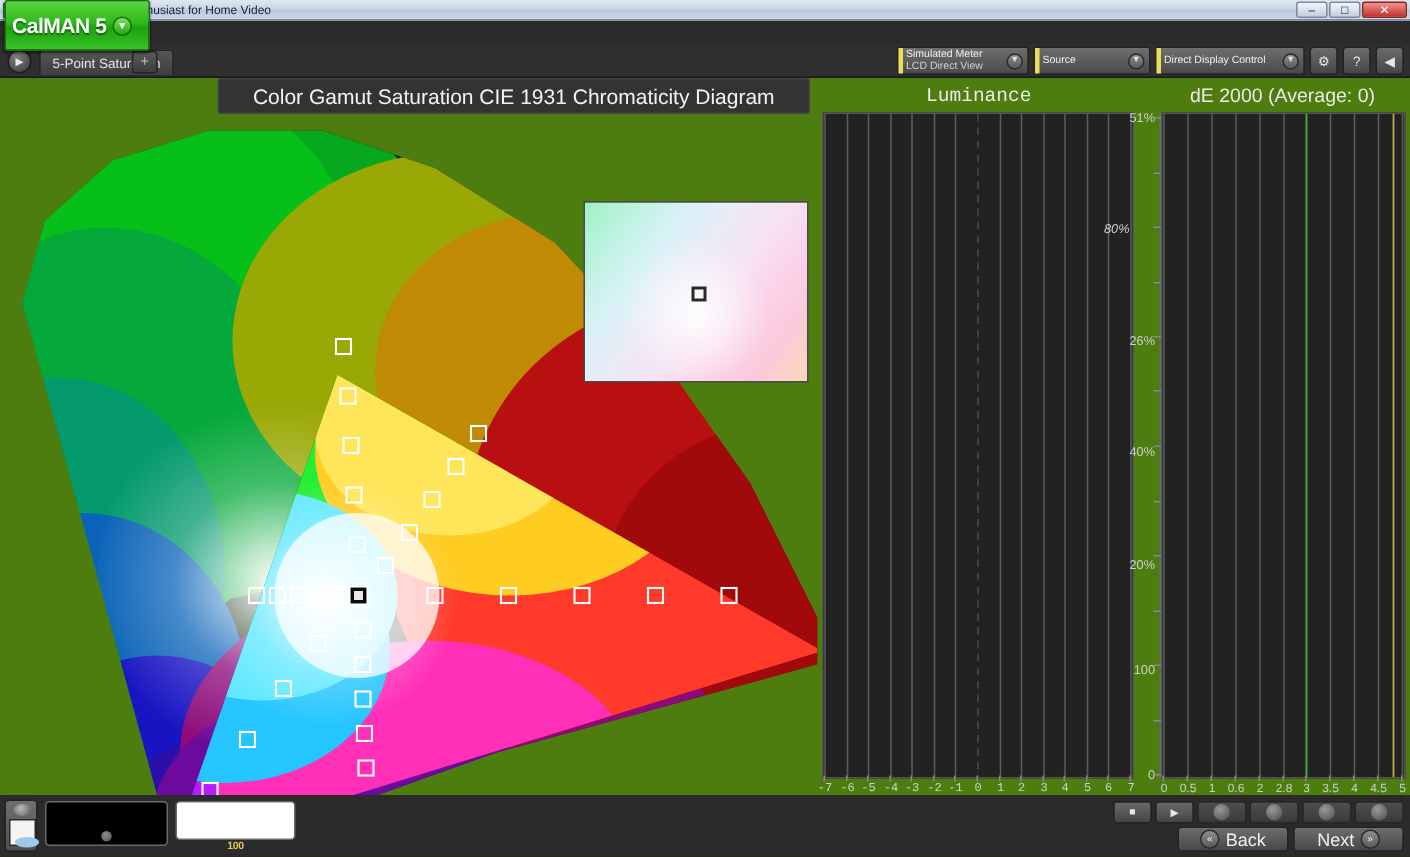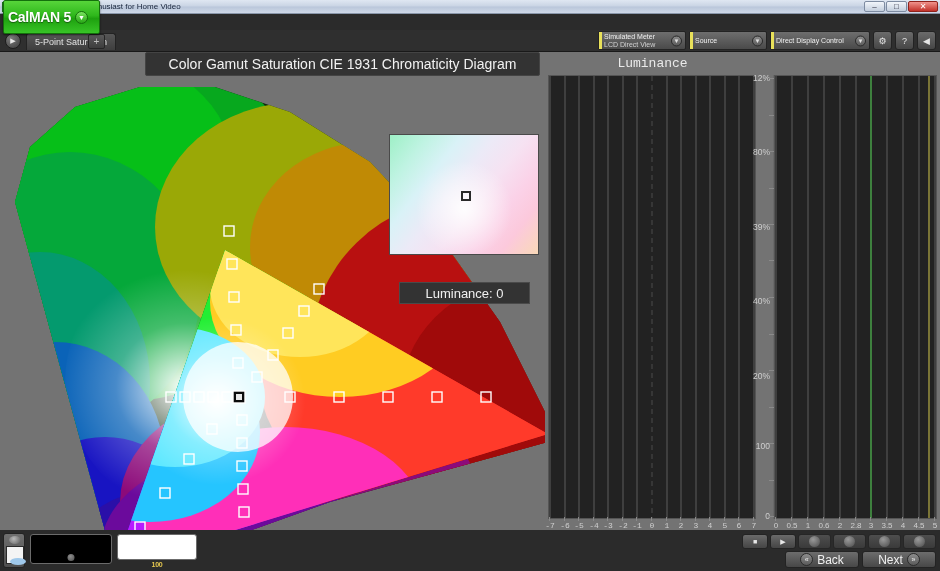--- a/index.html
+++ b/index.html
@@ -117,21 +117,21 @@
   }
   .tb-icon-btn {
     width: 19px; height: 19px; border-radius: 3px;
     background: linear-gradient(180deg,#6b6b6b,#464646);
     border: 1px solid #232323;
     display: flex; align-items: center; justify-content: center;
     color: #e6e6e6; font-size: 9px;
   }
 
   
-  .stage { position: absolute; left: 0; top: 52px; width: 940px; height: 478px; background: #737373; }
+  .stage { position: absolute; left: 0; top: 52px; width: 940px; height: 478px; background: #4d7c0f; }
 
   
   .cie-panel { position: absolute; left: 0; top: 0; width: 545px; height: 478px; overflow: hidden; }
   .cie-title {
     position: absolute; left: 145px; top: 0px; width: 395px; height: 24px;
     background: #333333; border: 1px solid #444; border-radius: 2px;
     display: flex; align-items: center; justify-content: center;
     color: #f2f2f2; font-size: 14px; z-index: 5;
   }
   .cie-svg { position: absolute; left: 0; top: 0; }
@@ -424,21 +424,20 @@
           <rect x="236" y="342" width="6" height="6" fill="#e8e8e8"></rect>
         </g>
       </svg>
 
       <div class="cie-title">Color Gamut Saturation CIE 1931 Chromaticity Diagram</div>
 
       <div class="preview">
         <div class="preview-marker"></div>
       </div>
 
-      <div class="readout second">Luminance: 0</div>
     </div>
 
     <div class="chart-panel" style="left:545px; width:215px;font-family:Liberation Mono, monospace;">
       <div class="chart-head">Luminance</div>
       <div class="plot" id="lumPlot" style="left:3px; top:23px; width:208px; height:444px;">
         <svg width="206" height="442">
           <g id="lumGrid" stroke="#5d5d5d" stroke-width="1">
               <line x1="1" x2="1" y1="0" y2="442"></line>
               <line x1="16" x2="16" y1="0" y2="442"></line>
               <line x1="30" x2="30" y1="0" y2="442"></line>
@@ -487,23 +486,23 @@
           <div class="xtick" style="left: 191px;">6</div>
           <div style="position: absolute; width: 1px; height: 4px; background: rgb(138, 138, 138); left: 190px; top: -4px;"></div>
           <div class="xtick" style="left: 206px;">7</div>
           <div style="position: absolute; width: 1px; height: 4px; background: rgb(138, 138, 138); left: 205px; top: -4px;"></div>
         </div>
     </div>
 
     <div style="position:absolute; left:752px; top:23px; width:22px; height:460px;">
       <div class="yaxis-line" style="left:21px; top:0; height:444px;"></div>
       <div id="yTicks">
-          <div class="ytick" style="top: 3px; right: 4px;">12%</div>
-          <div class="ytick" style="top: 77px; right: 4px;">80%</div>
-          <div class="ytick" style="top: 152px; right: 4px;">39%</div>
+          <div class="ytick" style="top: 3px; right: 4px;">51%</div>
+          <div class="ytick" style="top: 77px; right: 21px; font-style: italic;">80%</div>
+          <div class="ytick" style="top: 152px; right: 4px;">26%</div>
           <div class="ytick" style="top: 226px; right: 4px;">40%</div>
           <div class="ytick" style="top: 301px; right: 4px;">20%</div>
           <div class="ytick" style="top: 371px; right: 4px;">100</div>
           <div class="ytick" style="top: 441px; right: 4px;">0</div>
           <div class="ytick-mark" style="top: 441px; left: 17px;"></div>
           <div class="ytick-mark" style="top: 405px; left: 17px;"></div>
           <div class="ytick-mark" style="top: 368px; left: 17px;"></div>
           <div class="ytick-mark" style="top: 332px; left: 17px;"></div>
           <div class="ytick-mark" style="top: 295px; left: 17px;"></div>
           <div class="ytick-mark" style="top: 259px; left: 17px;"></div>
@@ -511,20 +510,21 @@
           <div class="ytick-mark" style="top: 185px; left: 17px;"></div>
           <div class="ytick-mark" style="top: 149px; left: 17px;"></div>
           <div class="ytick-mark" style="top: 113px; left: 17px;"></div>
           <div class="ytick-mark" style="top: 76px; left: 17px;"></div>
           <div class="ytick-mark" style="top: 40px; left: 17px;"></div>
           <div class="ytick-mark" style="top: 3px; left: 17px;"></div>
         </div>
     </div>
 
     <div class="chart-panel" style="left:770px; width:170px;">
+      <div class="chart-head">dE 2000 (Average: 0)</div>
       <div class="plot" id="dePlot" style="left:4px; top:23px; width:163px; height:444px;">
         <svg width="161" height="442">
           <g id="deGrid" stroke="#5d5d5d" stroke-width="1">
               <line x1="1" x2="1" y1="0" y2="442"></line>
               <line x1="17" x2="17" y1="0" y2="442"></line>
               <line x1="33" x2="33" y1="0" y2="442"></line>
               <line x1="49" x2="49" y1="0" y2="442"></line>
               <line x1="65" x2="65" y1="0" y2="442"></line>
               <line x1="81" x2="81" y1="0" y2="442"></line>
               <line x1="96" x2="96" y1="0" y2="442"></line>

